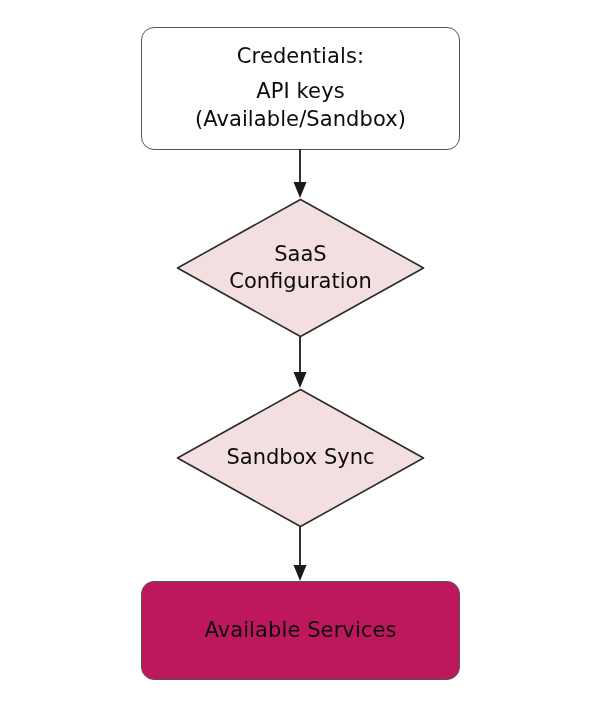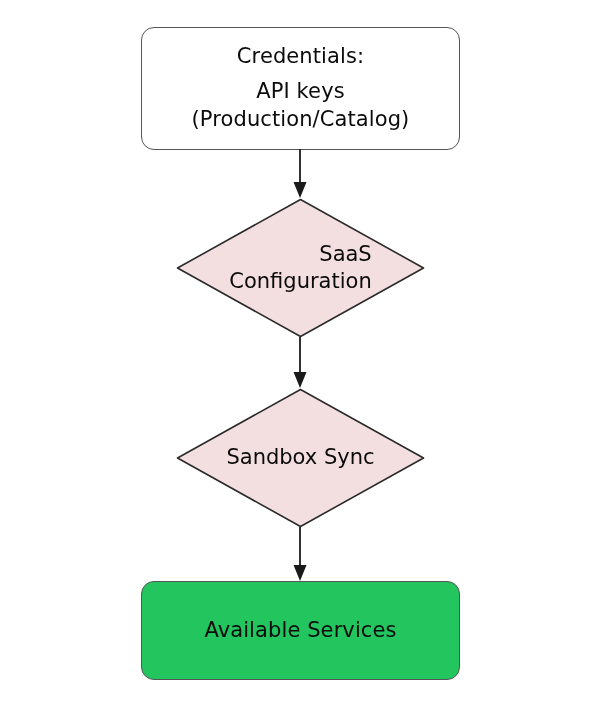--- a/index.html
+++ b/index.html
@@ -49,21 +49,21 @@
   }
   #node-credentials .line-main {
     margin-bottom: 7px;
   }
   
   #node-services {
     left: 141px;
     top: 581px;
     width: 319px;
     height: 99px;
-    background: #22c55e;
+    background: #be185d;
   }
   
   .diamond-wrap {
     position: absolute;
     width: 249px;
     height: 140px;
   }
   .diamond-wrap svg {
     position: absolute;
     left: 0;
@@ -72,21 +72,21 @@
   }
   .diamond-label {
     position: absolute;
     left: 0;
     top: 0;
     width: 249px;
     height: 140px;
     display: flex;
     align-items: center;
     justify-content: center;
-    text-align: right;
+    text-align: center;
     color: #0b0b0b;
     font-size: 21px;
     line-height: 1.3;
     white-space: pre-line;
   }
   #node-saas-config { left: 176px; top: 198px; }
   #node-catalog-sync { left: 176px; top: 388px; }
 
   .connector {
     position: absolute;
@@ -97,21 +97,21 @@
   #edge-catalog-to-services { left: 292px; top: 527px; }
 </style>
 </head>
 <body>
 
 <div id="canvas">
 
   <div class="node rounded-box" id="node-credentials">
     <div class="node-text line-main">Credentials:</div>
     <div class="node-text line-sub">API keys
-(Production/Catalog)</div>
+(Available/Sandbox)</div>
   </div>
 
   <div class="connector" id="edge-credentials-to-saas">
     <svg width="16" height="50" viewBox="0 0 16 50">
       <line x1="8" y1="0" x2="8" y2="36" stroke="#1a1a1a" stroke-width="1.8"></line>
       <polygon points="8,49 1.5,33 14.5,33" fill="#1a1a1a"></polygon>
     </svg>
   </div>
 
   <div class="diamond-wrap" id="node-saas-config">

